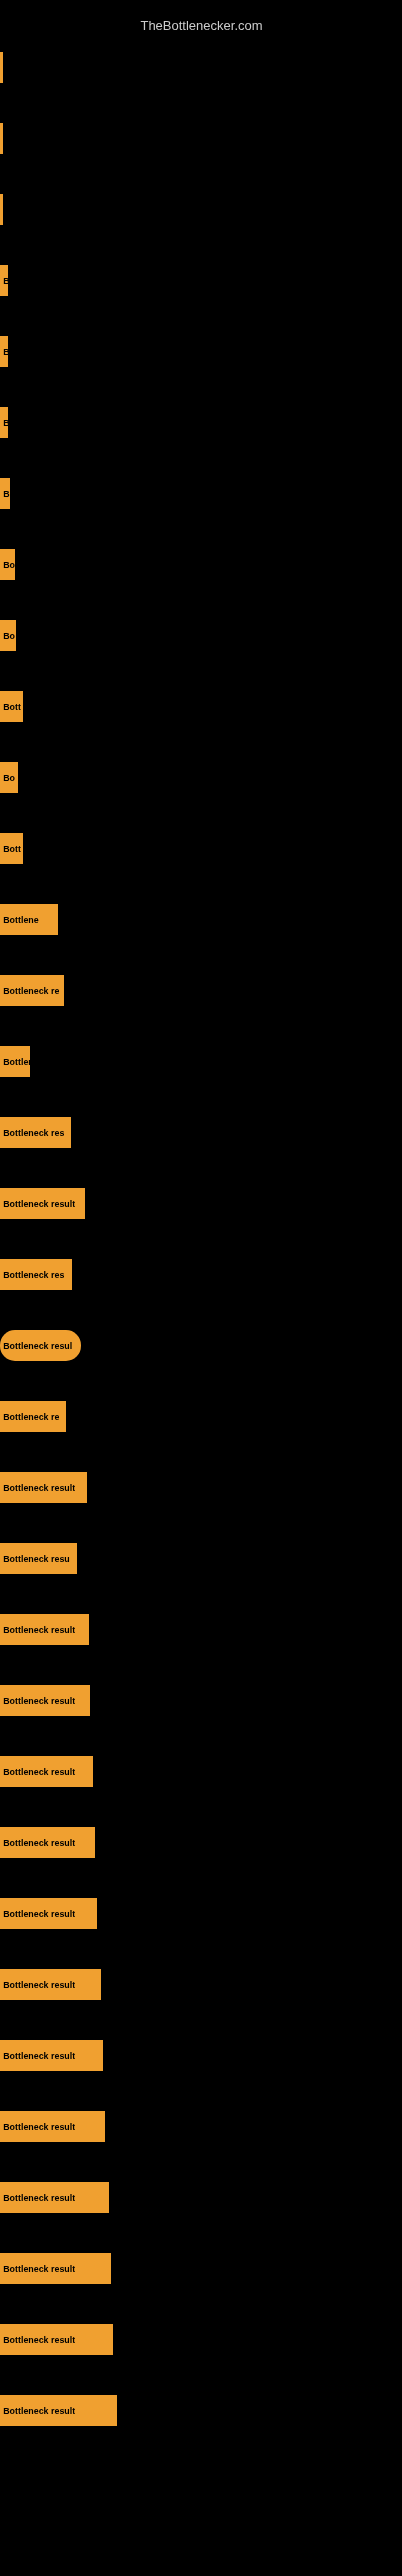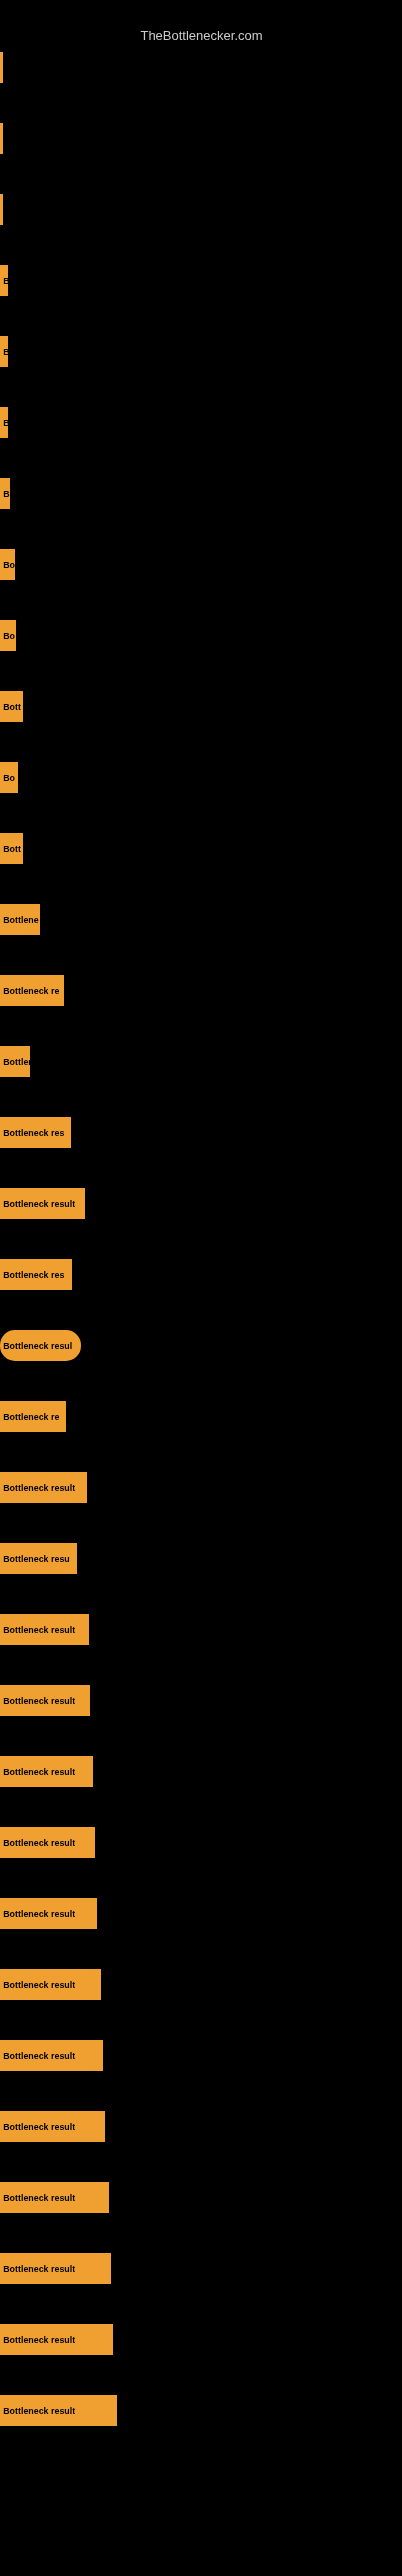--- a/index.html
+++ b/index.html
@@ -15,21 +15,21 @@
       font-family: Arial, sans-serif;
       position: relative;
     }
 
     .site-title {
       color: #cccccc;
       font-size: 13px;
       text-align: center;
       padding: 6.4px 0;
       position: absolute;
-      top: 22px;
+      top: 12px;
       width: 100%;
     }
 
     .bars-container {
       position: absolute;
       top: 32px;
       left: 0;
       width: 100%;
     }
 
@@ -120,21 +120,21 @@
       <div class="bar" style="width: 17.7px;">
         <span class="bar-label">Bo</span>
       </div>
     </div>
     <div class="bar-row">
       <div class="bar" style="width: 22.5px;">
         <span class="bar-label">Bott</span>
       </div>
     </div>
     <div class="bar-row">
-      <div class="bar" style="width: 40px;">
+      <div class="bar" style="width: 58px;">
         <span class="bar-label">Bottlene</span>
       </div>
     </div>
     <div class="bar-row">
       <div class="bar" style="width: 64px;">
         <span class="bar-label">Bottleneck re</span>
       </div>
     </div>
     <div class="bar-row">
       <div class="bar" style="width: 30px;">

